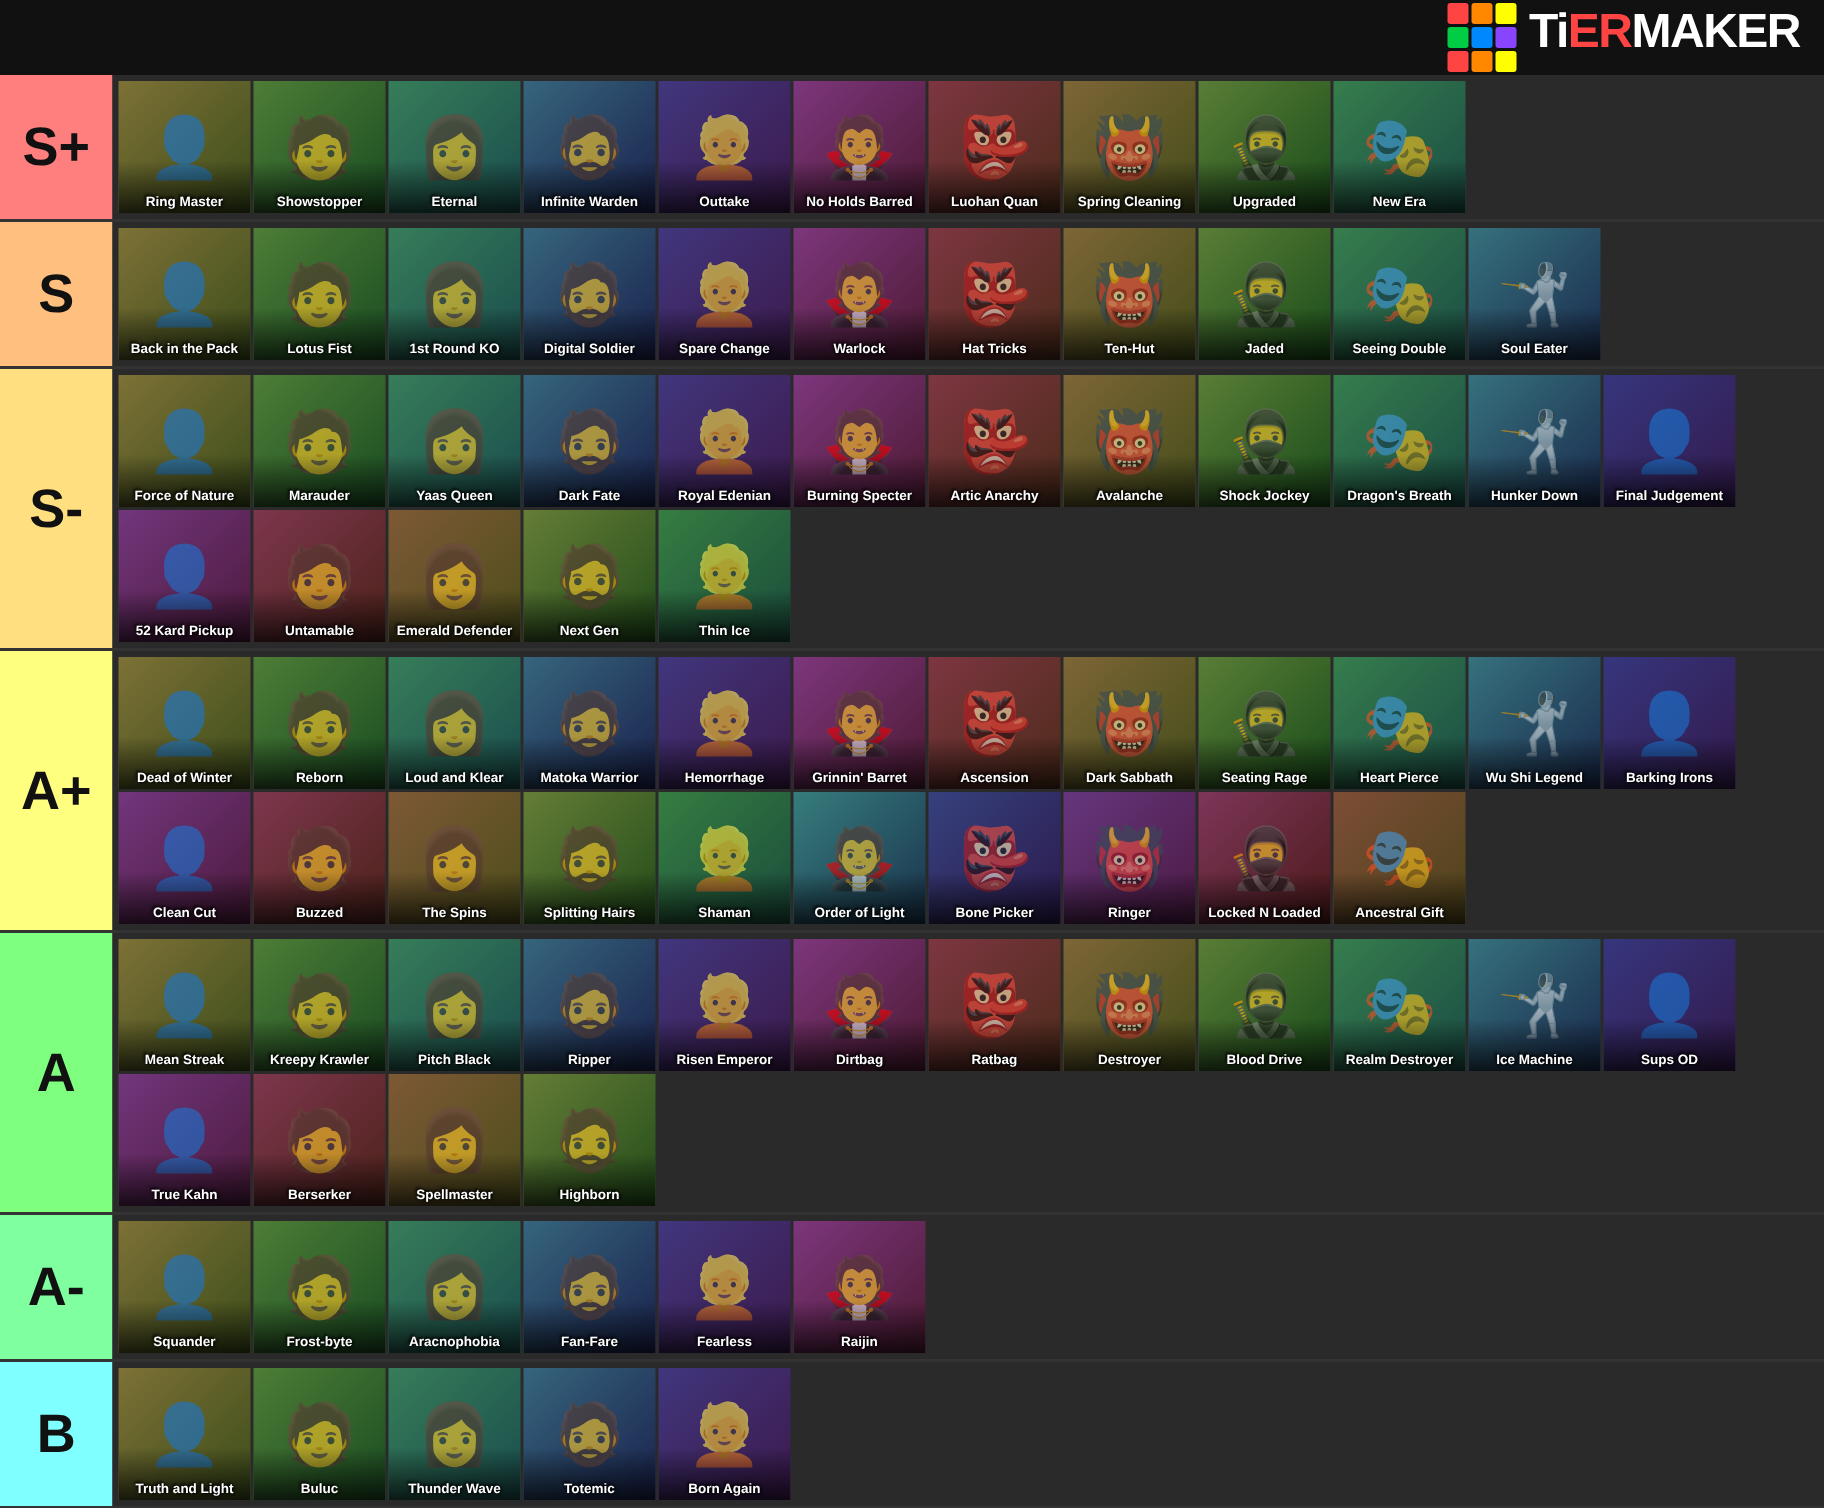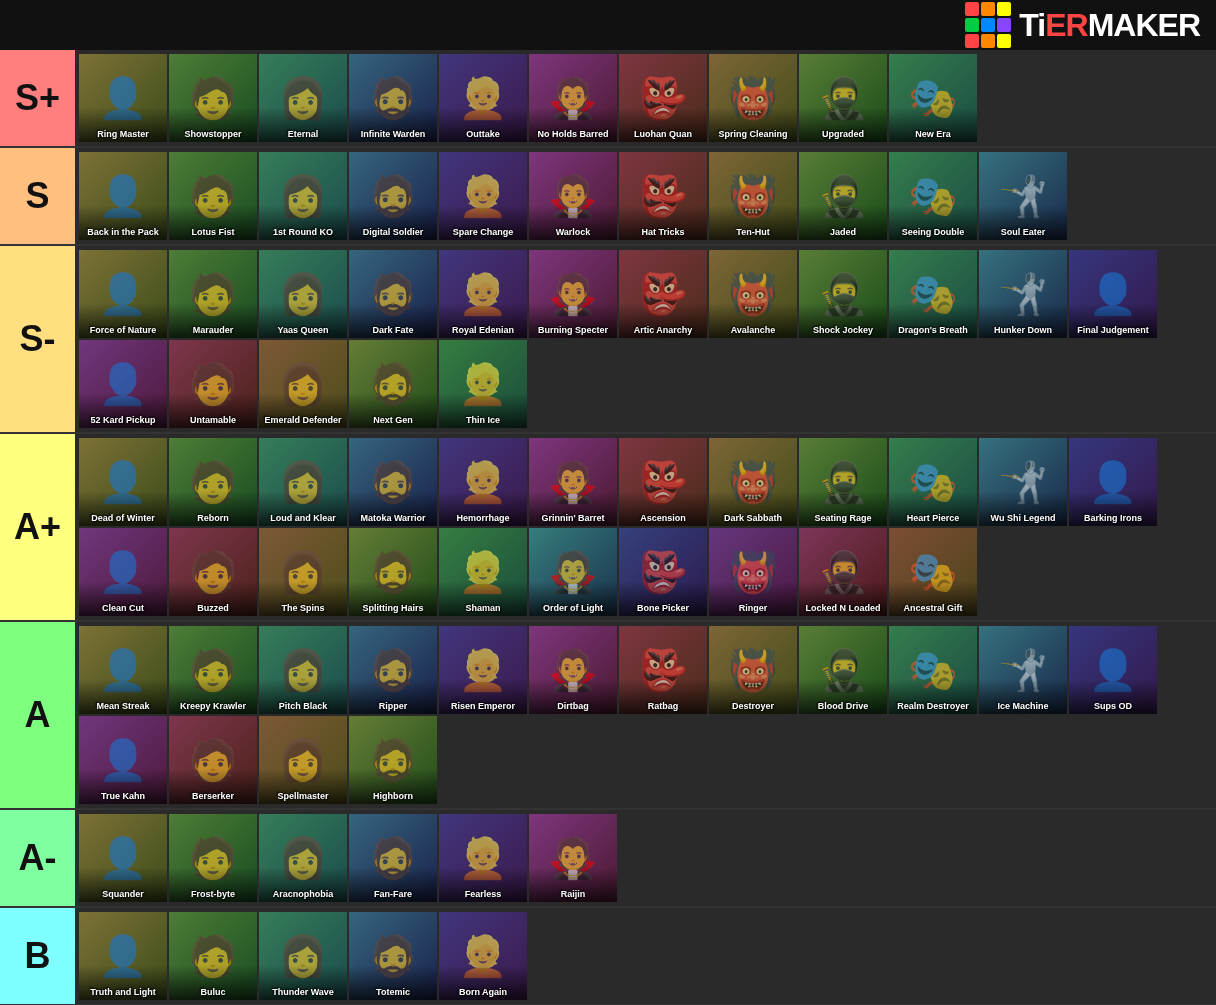--- a/index.html
+++ b/index.html
@@ -78,21 +78,20 @@
     .header-bar {
       display: flex;
       align-items: center;
       justify-content: flex-end;
       background: #111;
       padding: 6px 16px;
       height: 50px;
     }
     .tiermaker-logo {
       display: flex;
-      align-items: center;
       gap: 8px;
     }
     .logo-grid {
       display: grid;
       grid-template-columns: repeat(3, 14px);
       grid-template-rows: repeat(3, 14px);
       gap: 2px;
     }
     .logo-cell {
       width: 14px;

